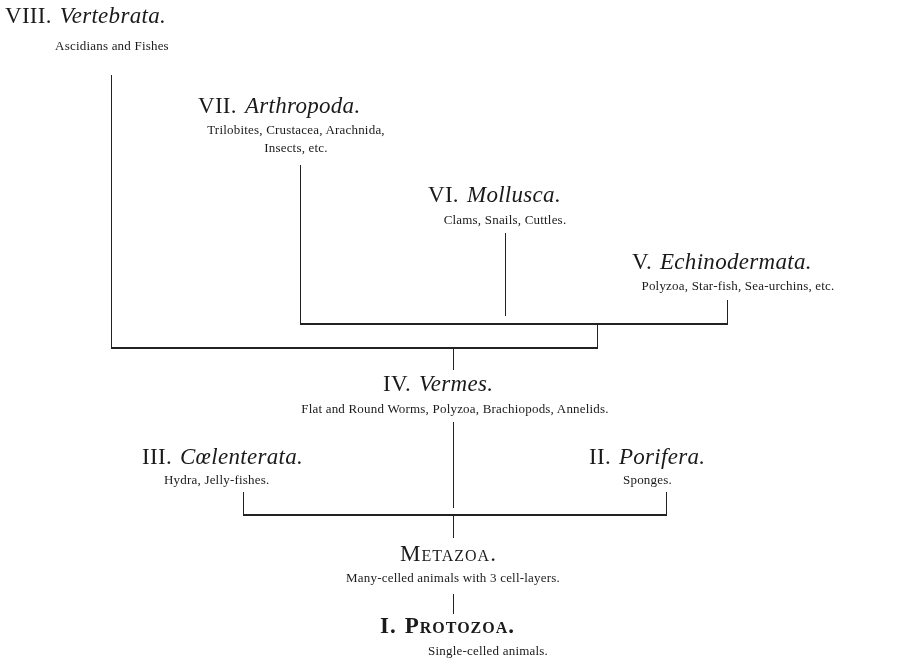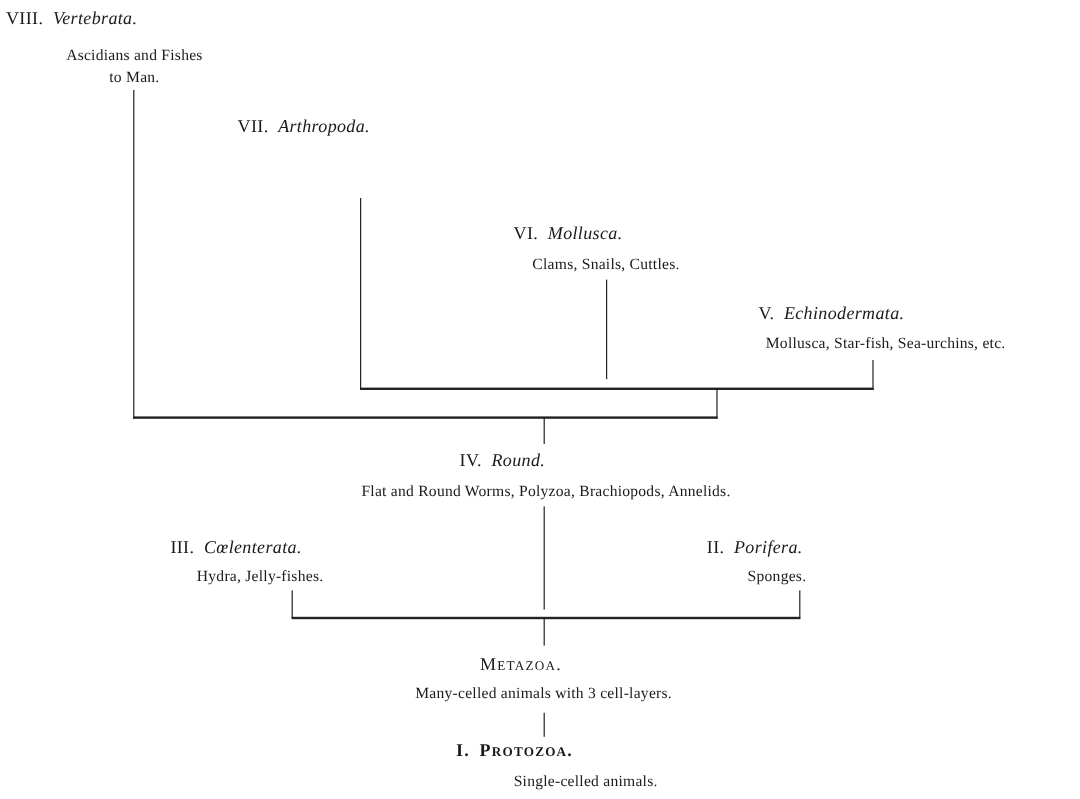--- a/index.html
+++ b/index.html
@@ -1,56 +1,57 @@
 <!DOCTYPE html>
 <html><head>
   <meta charset="utf-8">
   <style>
     html, body { margin:0; padding:0; }
     body { width:900px; height:666px; background:#ffffff; position:relative; overflow:hidden;
            font-family:"Liberation Serif","DejaVu Serif",serif; color:#1a1a1a; }
     .lbl { position:absolute; white-space:nowrap; text-align:center; }
-    .title { font-size:15px; line-height:24px; letter-spacing:0.3px; }
+    .title { font-size:23px; line-height:24px; letter-spacing:0.3px; }
     .title .it { font-style:italic; }
     .title .num { margin-right:8px; }
     .desc { font-size:13px; line-height:18px; letter-spacing:0.2px; }
     .sc { font-variant:small-caps; letter-spacing:1px; }
     .ln { position:absolute; background:#222; }
     .v { width:1.4px; }
     .h { height:1.6px; }
   </style>
 </head>
 <body>
 
 <div class="lbl title" style="left:5px;top:4px;">
   <span class="num">VIII.</span><span class="it">Vertebrata.</span>
 </div>
 <div class="lbl desc" style="left:14px;top:37px;width:196px;">
   <div>Ascidians and Fishes</div>
-  <div>to Man.</div>
 </div>
 
 <div class="lbl title" style="left:198px;top:94px;">
   <span class="num">VII.</span><span class="it">Arthropoda.</span>
 </div>
 <div class="lbl desc" style="left:146px;top:121px;width:300px;">
+  <div>Trilobites, Crustacea, Arachnida,</div>
+  <div>Insects, etc.</div>
 </div>
 
 <div class="lbl title" style="left:428px;top:183px;">
   <span class="num">VI.</span><span class="it">Mollusca.</span>
 </div>
 <div class="lbl desc" style="left:404px;top:211px;width:202px;">Clams, Snails, Cuttles.</div>
 
 <div class="lbl title" style="left:632px;top:250px;">
   <span class="num">V.</span><span class="it">Echinodermata.</span>
 </div>
-<div class="lbl desc" style="left:579px;top:277px;width:318px;">Mollusca, Star-fish, Sea-urchins, etc.</div>
+<div class="lbl desc" style="left:579px;top:277px;width:318px;">Polyzoa, Star-fish, Sea-urchins, etc.</div>
 
 <div class="lbl title" style="left:383px;top:372px;">
-  <span class="num">IV.</span><span class="it">Round.</span>
+  <span class="num">IV.</span><span class="it">Vermes.</span>
 </div>
 <div class="lbl desc" style="left:196px;top:400px;width:518px;">Flat and Round Worms, Polyzoa, Brachiopods, Annelids.</div>
 
 <div class="lbl title" style="left:142px;top:445px;">
   <span class="num">III.</span><span class="it">Cœlenterata.</span>
 </div>
 <div class="lbl desc" style="left:164px;top:471px;">Hydra, Jelly-fishes.</div>
 
 <div class="lbl title" style="left:589px;top:445px;">
   <span class="num">II.</span><span class="it">Porifera.</span>

